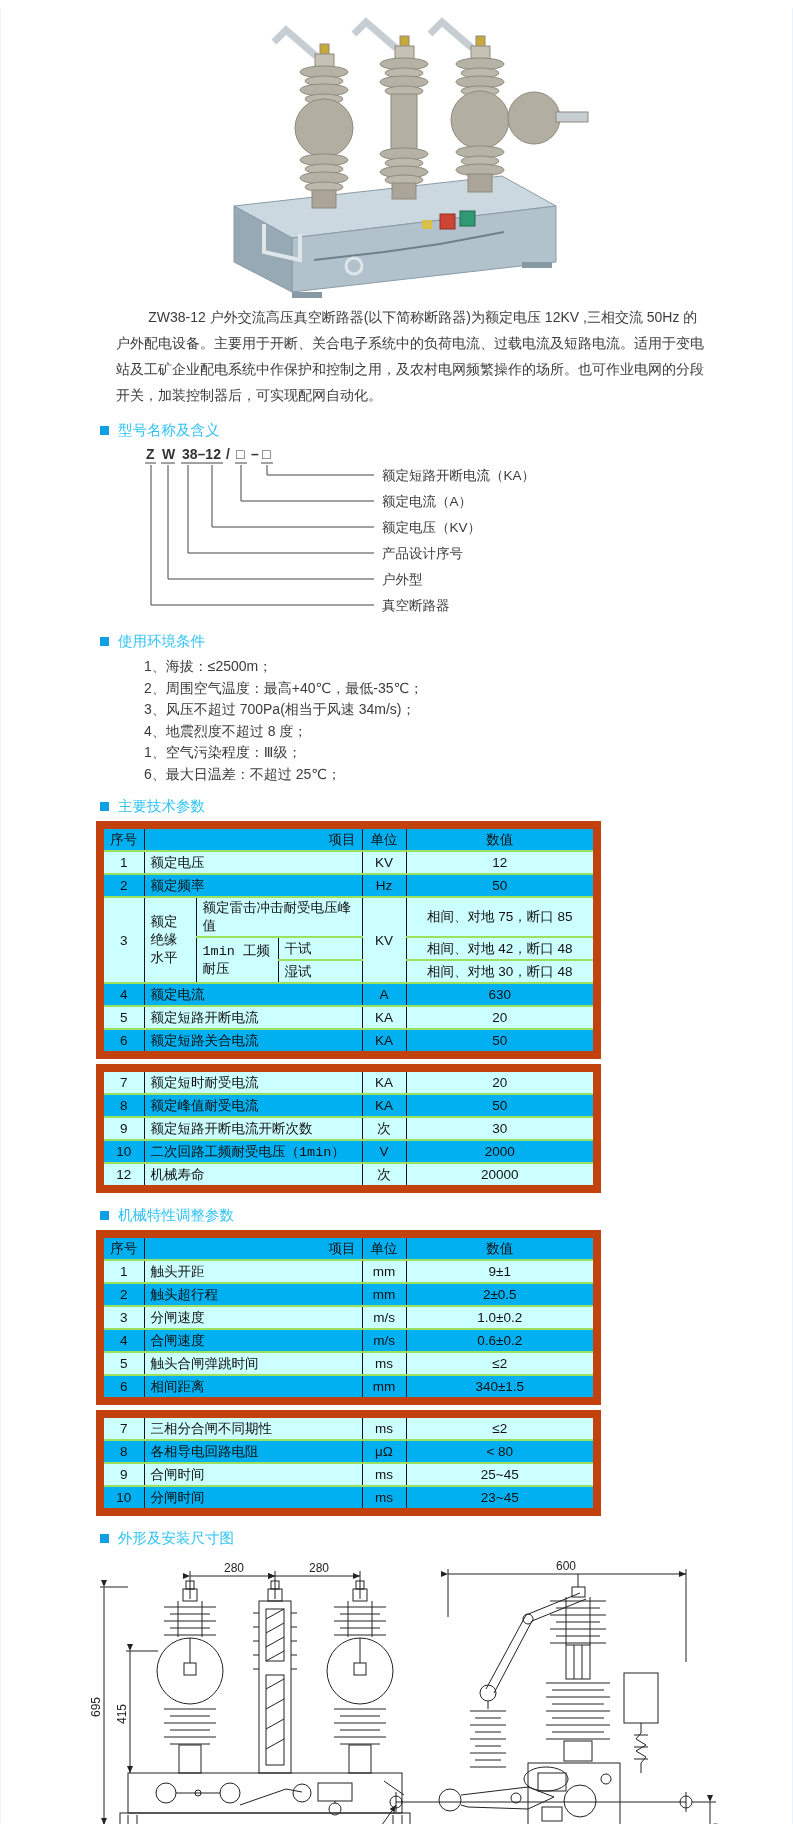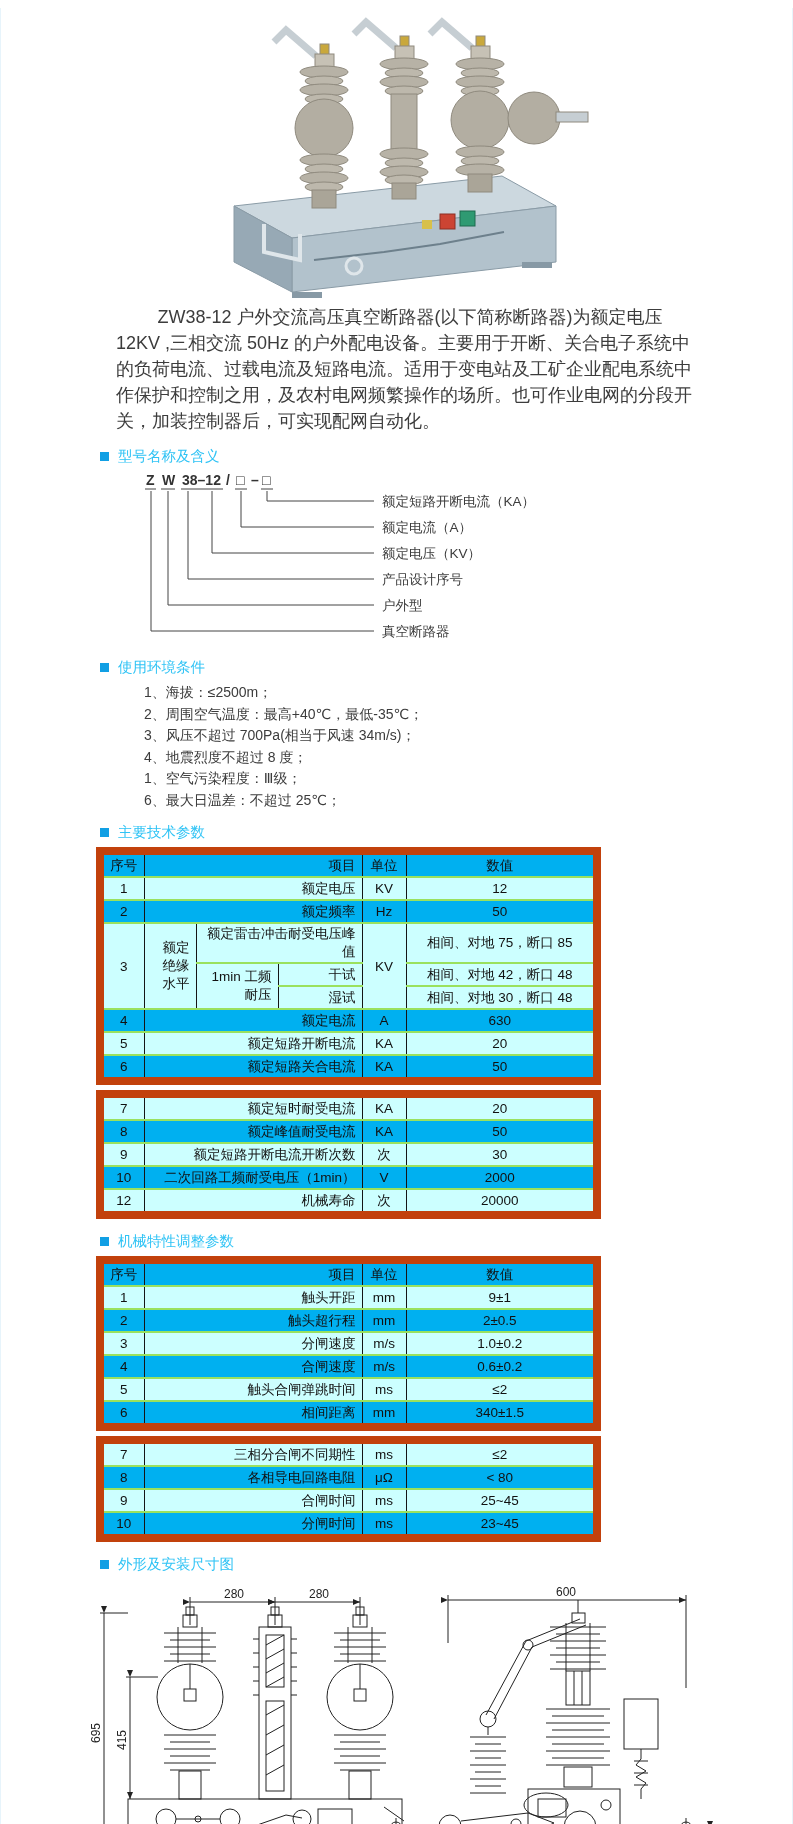--- a/index.html
+++ b/index.html
@@ -4,39 +4,39 @@
 <style>
   html,body{margin:0;padding:0;background:#ffffff;}
   body{width:793px;font-family:"Liberation Sans","DejaVu Sans",sans-serif;color:#3c3c3c;}
   .page{position:relative;width:793px;min-height:1824px;box-sizing:border-box;
         border-left:1px solid #e7f4fb;border-right:1px solid #e7f4fb;}
   .content{padding:0 88px 26px 95px;}
   .photo-wrap{width:392px;margin:8px auto 0;}
   h3.sec{display:flex;align-items:center;gap:9px;font-size:14.5px;font-weight:400;
          color:#2fc3f5;margin:13px 0 5px 4px;}
   .sq{width:9px;height:9px;background:#119fe4;display:inline-block;flex:0 0 auto;}
-  p.lead{font-size:18px;line-height:26px;text-indent:2.3em;margin:2px 0 2px 20px;}
+  p.lead{font-size:14px;line-height:26px;text-indent:2.3em;margin:2px 0 2px 20px;}
   .model-svg{display:block;margin:2px 0 0 38px;}
   ol.env{list-style:none;margin:2px 0 0 48px;padding:0;font-size:14px;line-height:20.5px;}
   ol.env li{margin:0 0 1px 0;}
   .tblbox{border:8px solid #c2410c;width:505px;box-sizing:border-box;background:#ccffff;}
   .tblbox.gap{margin-top:5px;}
   table.param{border-collapse:collapse;width:100%;font-size:13.5px;color:#111;table-layout:fixed;}
   table.param th, table.param td{border:1px solid #151515;border-top:2px solid #9ae15e;
       border-bottom:2px solid #9ae15e;padding:1px 6px;height:19px;overflow:hidden;}
   table.param th{background:#00b0f0;font-weight:400;text-align:right;}
   table.param th.c{text-align:center;}
   table.param tr:first-child th, table.param tr:first-child td{border-top:none;}
   table.param tr:last-child td{border-bottom:none;}
   table.param th:first-child, table.param td:first-child{border-left:none;}
   table.param th:last-child, table.param td:last-child{border-right:none;}
   tr.light{background:#ccffff;}
   tr.cyan{background:#00b0f0;}
   td.c{text-align:center;}
-  td.item{text-align:right;}
+  td.item{text-align:left;font-family:Liberation Mono, monospace;}
   .draw{position:relative;height:354px;margin-top:4px;}
   .draw svg{position:absolute;}
   .dimtxt{font-size:12px;fill:#222;}
   .lbl{fill:#3c3c3c;font-size:13.5px;}
   .code{fill:#333;font-size:14px;}
 </style>
 </head>
 <body>
 
 <div class="page">

